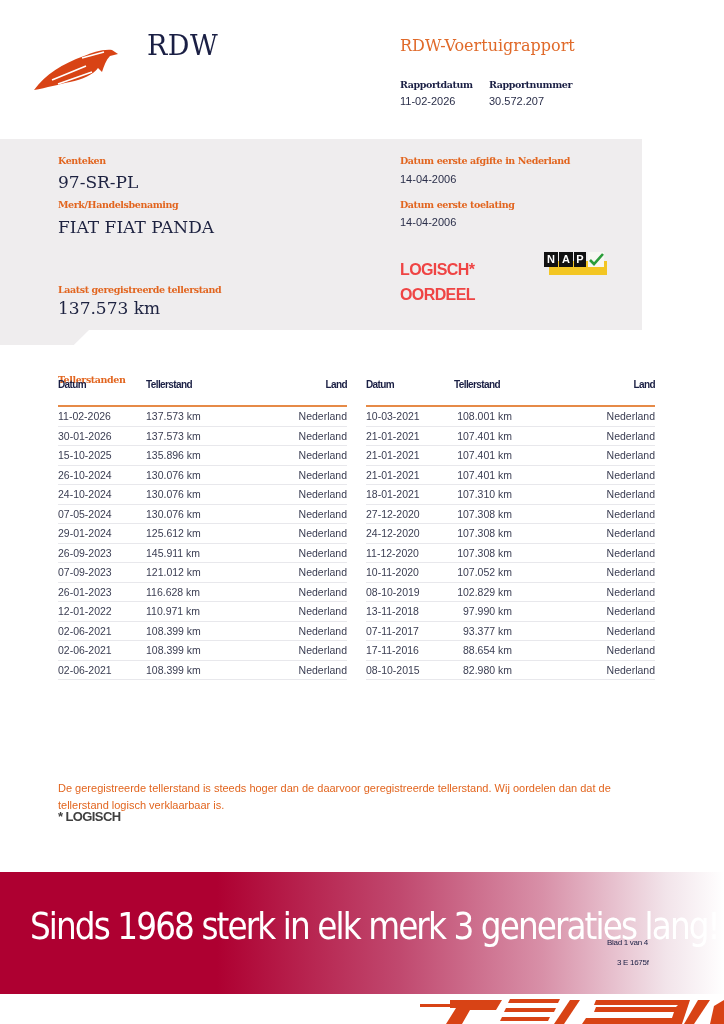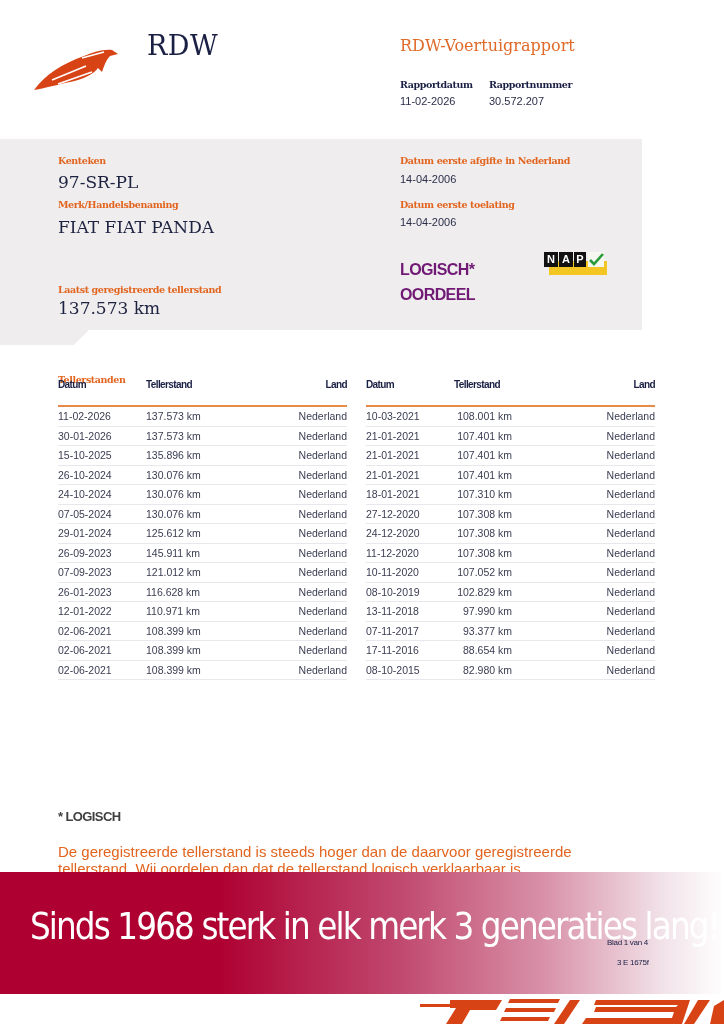--- a/index.html
+++ b/index.html
@@ -12,41 +12,41 @@
   .report-title { position: absolute; left: 400px; top: 36px; font-family: "DejaVu Serif", serif; font-size: 16px; color: #e06a2a; }
   .meta-label { position: absolute; top: 79px; font-family: "DejaVu Serif", serif; font-weight: bold; font-size: 9.5px; color: #1a1f44; letter-spacing: -0.4px; }
   .meta-value { position: absolute; top: 95px; font-size: 11px; color: #2b2f4a; }
 
   .info-panel { position: absolute; left: 0; top: 139px; width: 642px; height: 191px; background: #efedee; }
   .panel-notch { position: absolute; left: 0; top: 329px; width: 90px; height: 16px; background: #efedee; clip-path: polygon(0 0, 100% 0, 82% 100%, 0 100%); }
 
   .o-label { position: absolute; font-family: "DejaVu Serif", serif; font-weight: bold; font-size: 9.5px; color: #e2651f; letter-spacing: -0.4px; white-space: nowrap; }
   .big-value { position: absolute; font-family: "DejaVu Serif", serif; font-size: 17px; color: #1d2240; white-space: nowrap; }
   .small-value { position: absolute; font-size: 11px; color: #2b2f4a; }
-  .verdict { position: absolute; left: 400px; top: 257px; font-family: "Liberation Sans", sans-serif; font-weight: bold; font-size: 16px; line-height: 25px; color: #701a75; letter-spacing: -0.6px; }
+  .verdict { position: absolute; left: 400px; top: 257px; font-family: "Liberation Sans", sans-serif; font-weight: bold; font-size: 16px; line-height: 25px; color: #ef4444; letter-spacing: -0.6px; }
 
   .nap { position: absolute; left: 543px; top: 252px; width: 68px; height: 26px; }
   .nap .yellow { position: absolute; left: 6px; top: 9px; width: 58px; height: 14px; background: #f3c623; }
   .nap .box { position: absolute; top: 0; width: 14px; height: 15px; background: #111; color: #fff; font-weight: bold; font-size: 11px; line-height: 15px; text-align: center; }
   .nap .check { position: absolute; left: 45px; top: 0; width: 16px; height: 15px; background: #f7f7f2; }
 
   .section-title { position: absolute; left: 58px; top: 374px; font-family: "DejaVu Serif", serif; font-weight: bold; font-size: 9.5px; color: #e2651f; letter-spacing: -0.4px; }
 
   .tbl { position: absolute; top: 390px; width: 289px; }
   .tbl.left { left: 58px; }
   .tbl.right { left: 366px; }
   .tbl-head { display: flex; height: 14px; border-bottom: 2px solid #e68a47; font-family: "Liberation Sans", sans-serif; font-weight: bold; font-size: 10px; color: #1a1f44; letter-spacing: -0.6px; align-items: flex-end; padding-bottom: 15px; }
   .tbl-row { display: flex; height: 19.5px; align-items: center; border-bottom: 1px solid #e8e8ec; font-size: 10.5px; color: #3a3d52; }
   .c-date { width: 88px; }
   .c-km { width: 104px; }
   .c-land { flex: 1; text-align: right; }
   .tbl.right .c-km { text-align: right; width: 58px; margin-right: 72px; }
 
   .note-title { position: absolute; left: 58px; top: 809px; font-weight: bold; font-size: 13px; color: #404040; letter-spacing: -0.6px; }
-  .note-text { position: absolute; left: 58px; top: 843px; width: 570px; font-size: 15px; line-height: 17px; color: #e2651f; }
+  .note-text { position: absolute; left: 58px; top: 780px; width: 570px; font-size: 11px; line-height: 17px; color: #e2651f; }
 
   .banner { position: absolute; left: 0; top: 872px; width: 724px; height: 122px; background: linear-gradient(90deg, #ae0031 0%, #ae0031 30%, #c0486e 55%, #d890a8 75%, #f2e4ea 92%, #ffffff 100%); }
   .banner-text { position: absolute; left: 30px; top: 904px; font-family: "DejaVu Sans", sans-serif; font-size: 38px; color: #ffffff; letter-spacing: -2.2px; transform: scaleX(0.86); transform-origin: left top; white-space: nowrap; }
   .page-num { position: absolute; left: 607px; top: 938px; font-size: 8px; color: #1a1f44; letter-spacing: -0.3px; }
   .page-code { position: absolute; left: 617px; top: 958px; font-size: 8px; color: #1a1f44; letter-spacing: -0.3px; }
 
   .footer-stripes { position: absolute; left: 410px; top: 996px; width: 314px; height: 28px; }
 </style>
 </head>
 <body>

